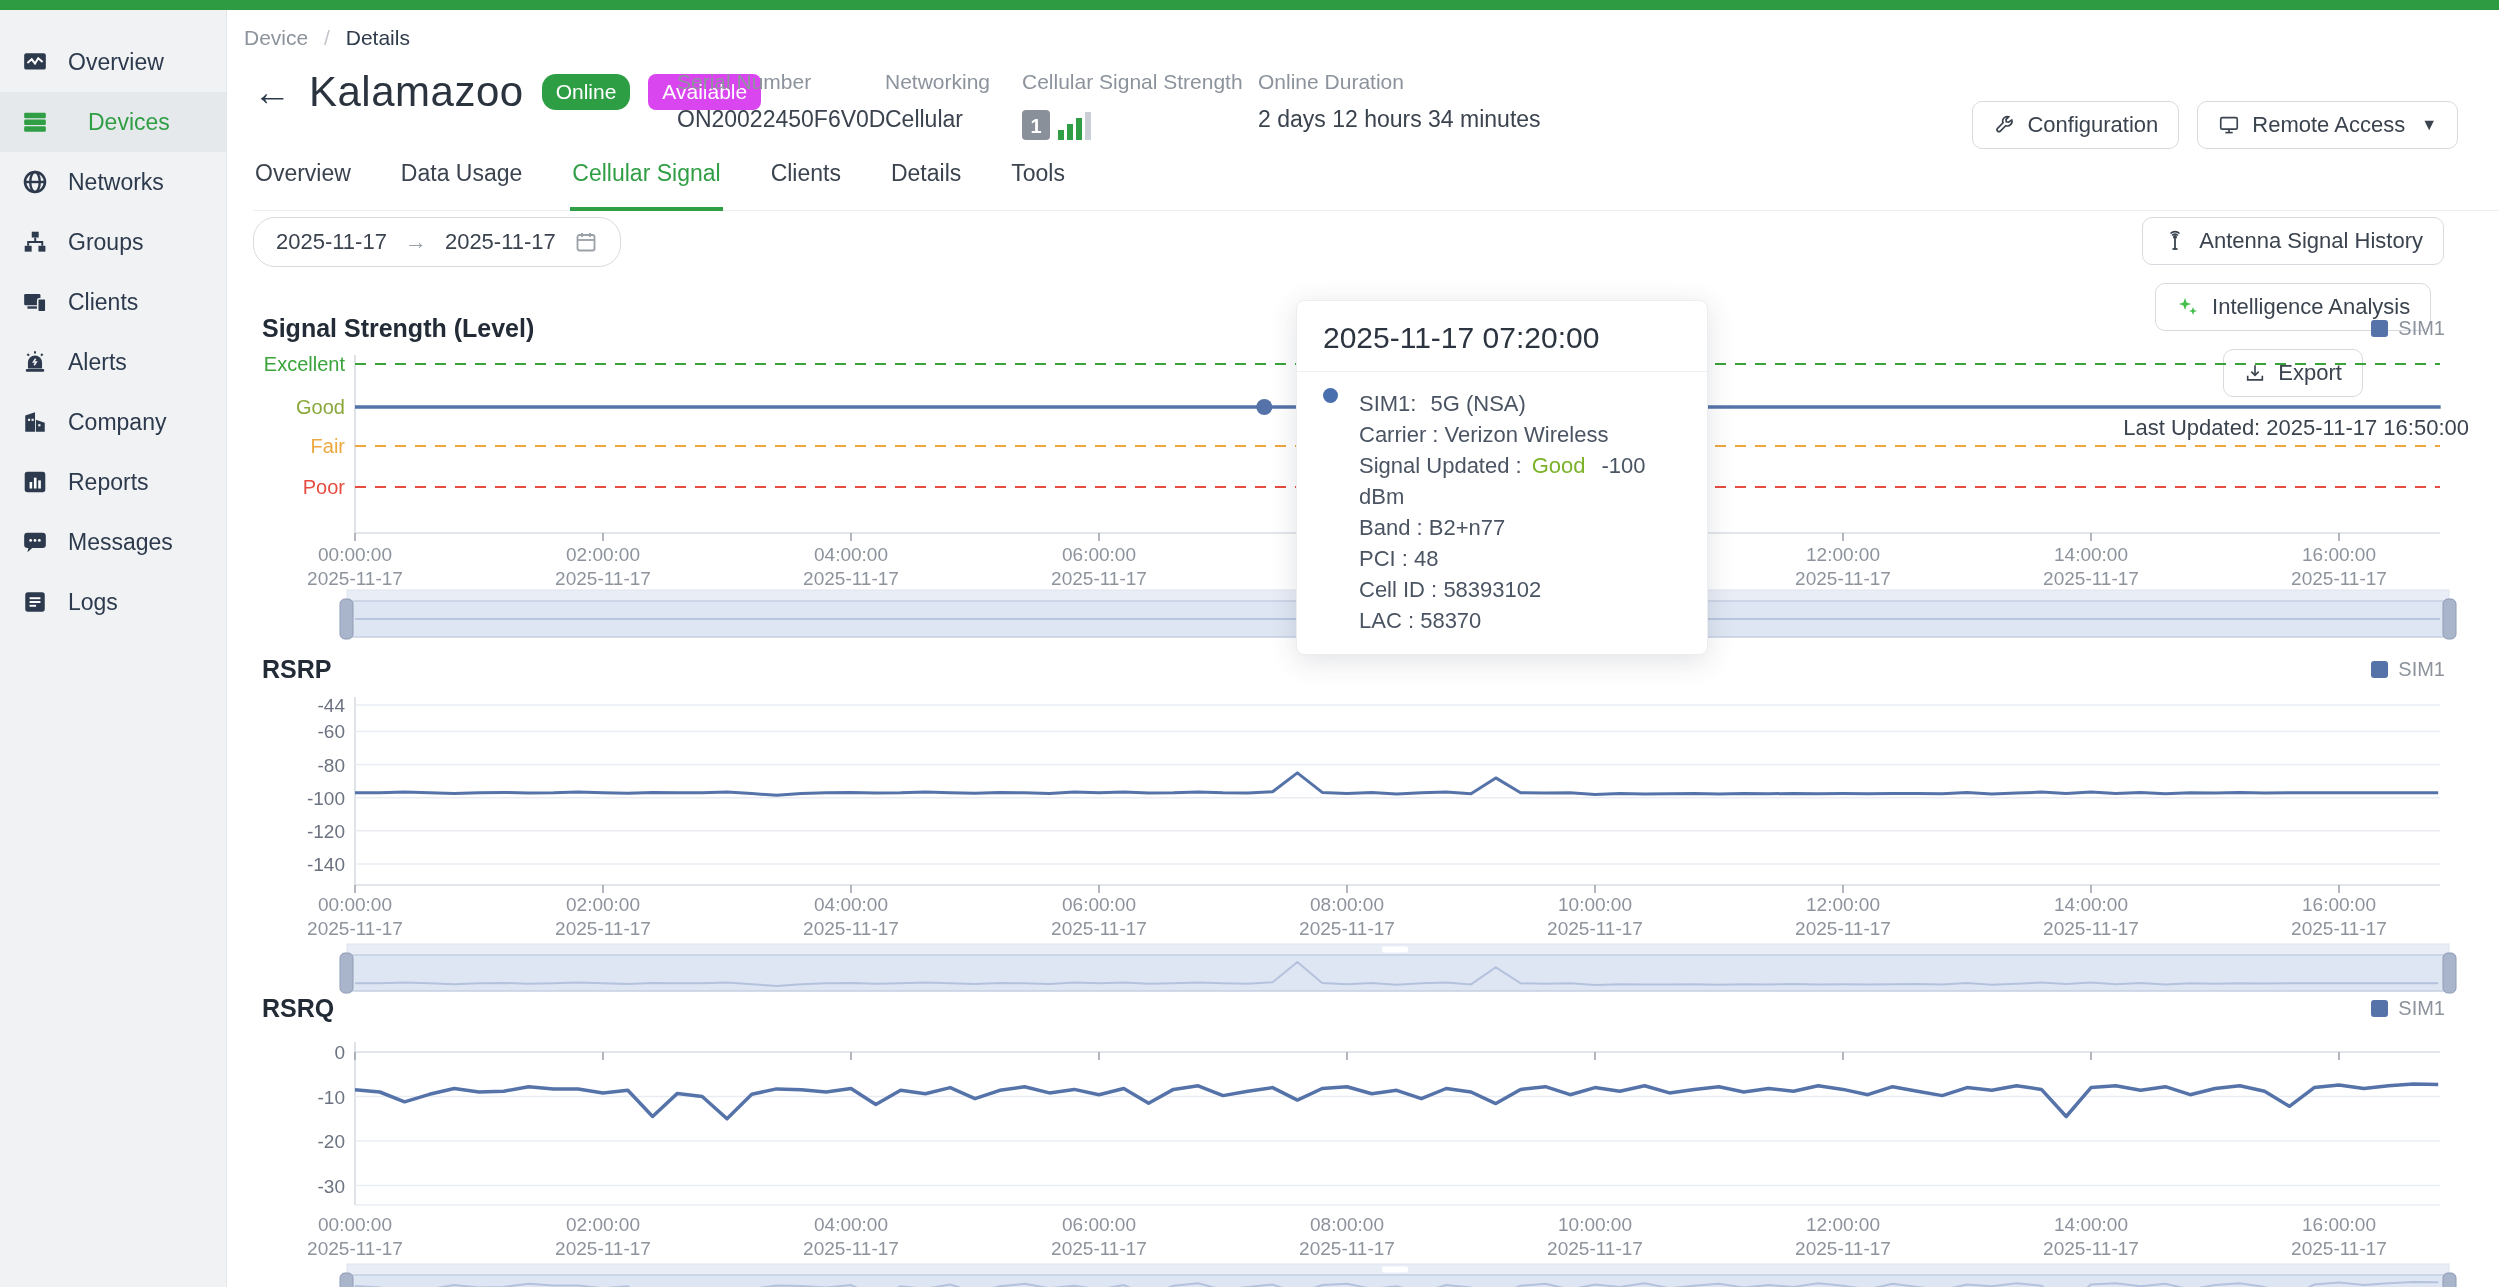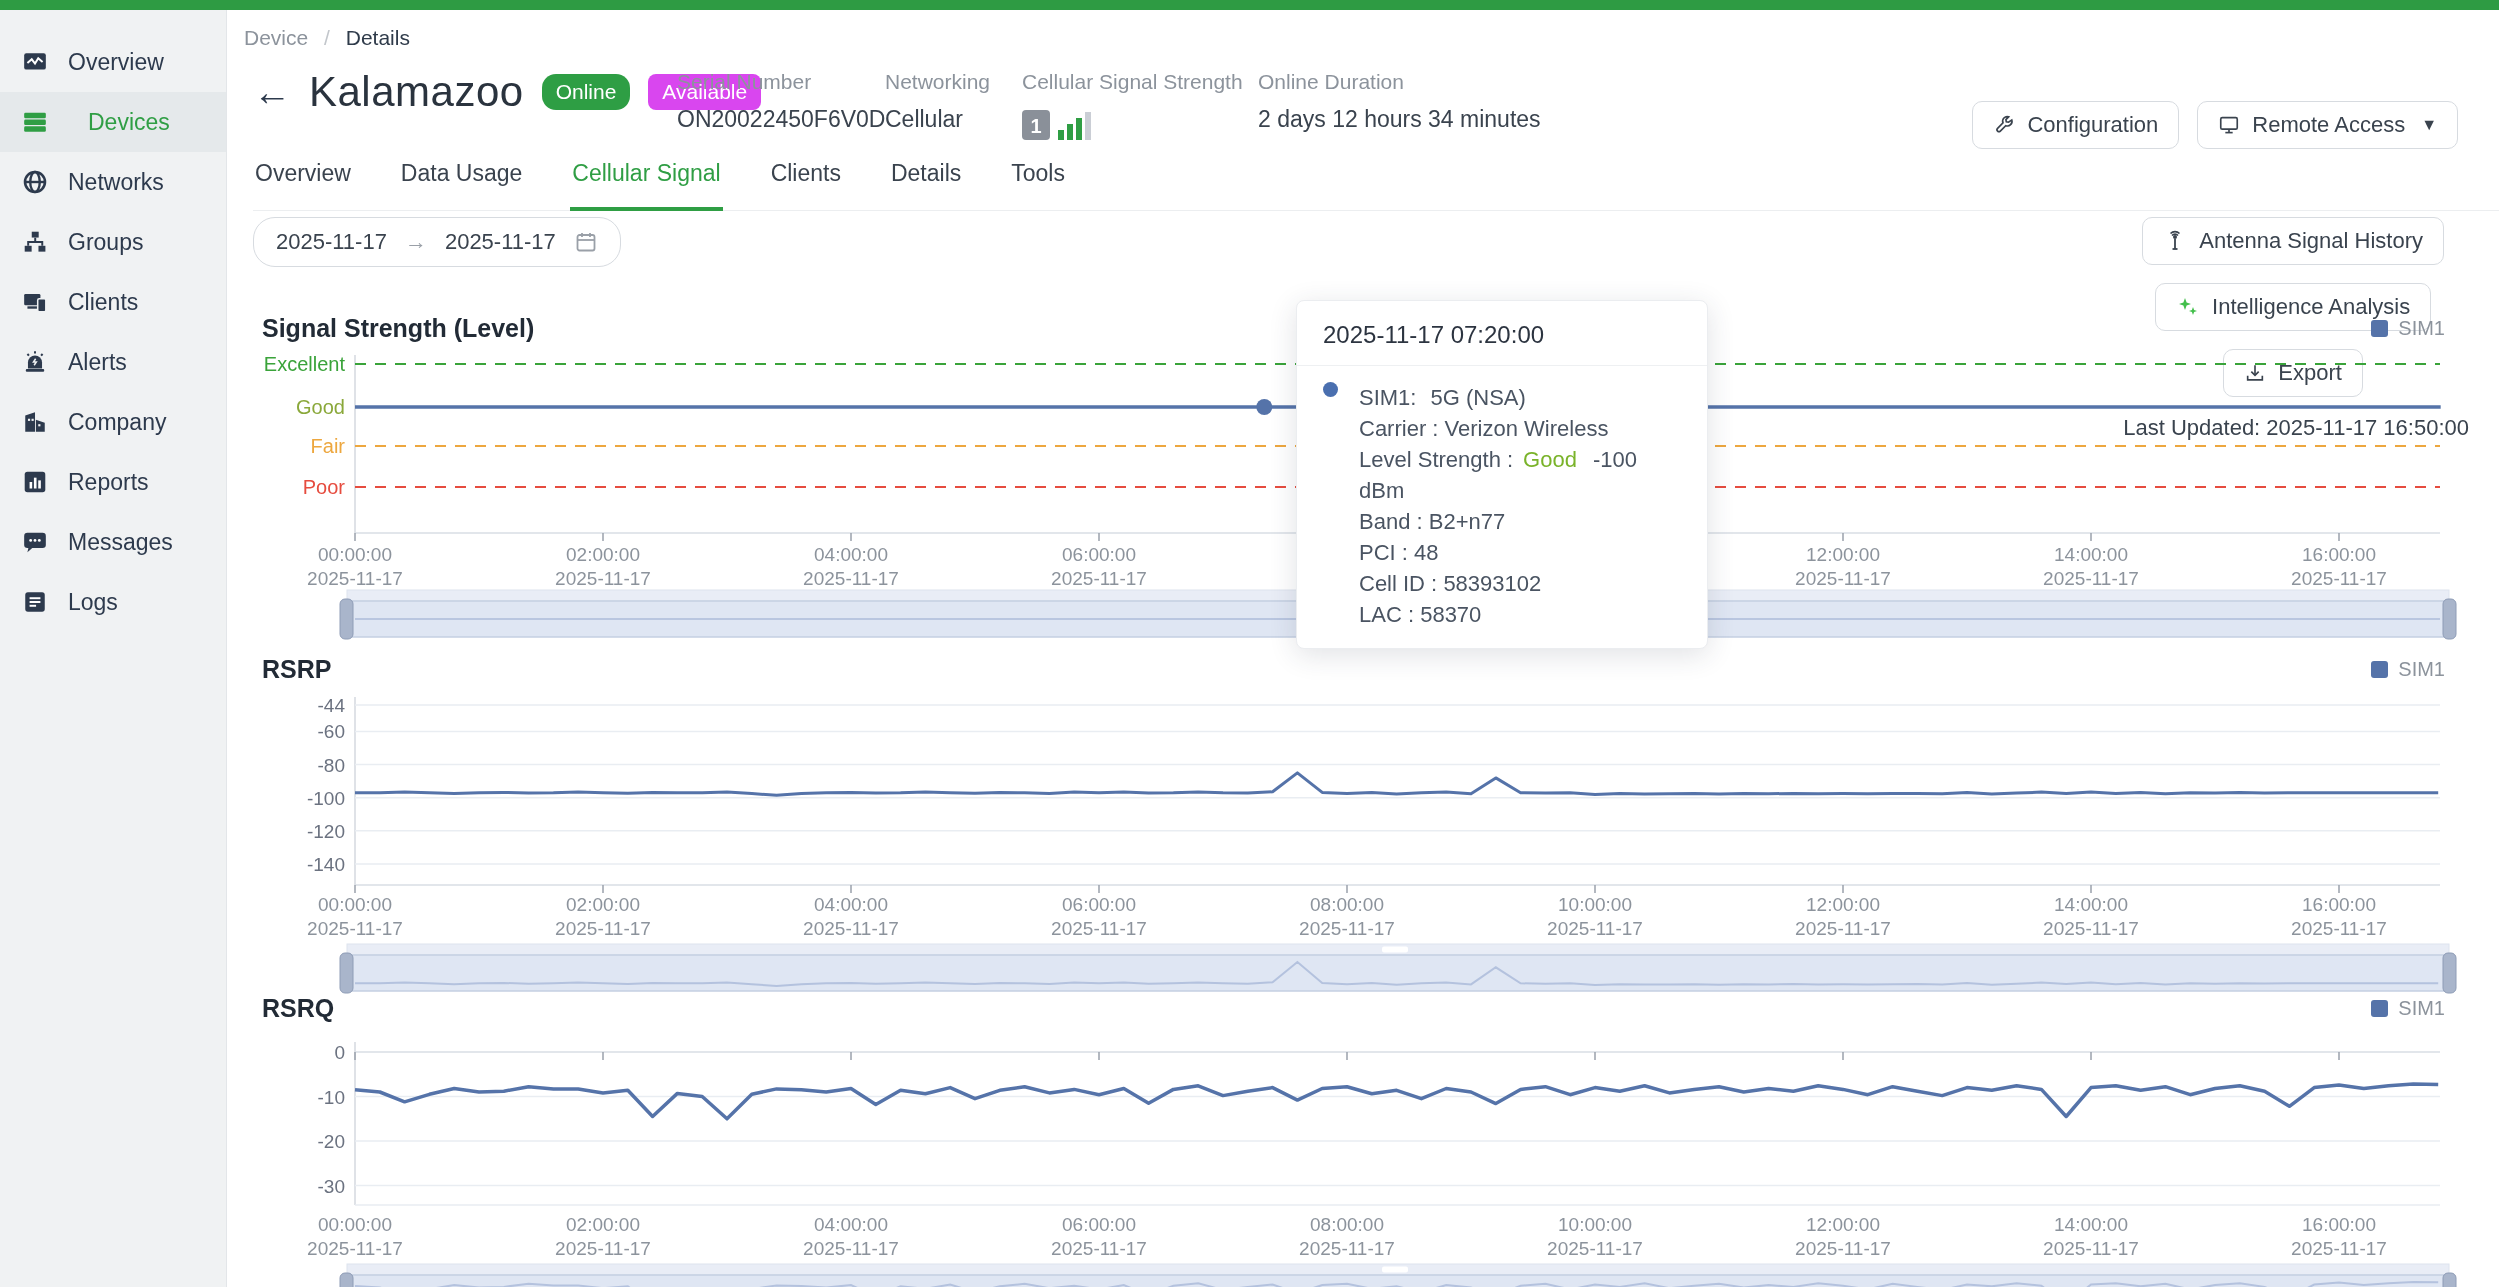--- a/index.html
+++ b/index.html
@@ -57,21 +57,21 @@
   #head1 { top: 304px; } #head2 { top: 645px; } #head3 { top: 984px; }
 
   .chart-svg { position: absolute; left: 0; width: 2272px; }
   #svg1 { top: 336px; height: 302px; } #svg2 { top: 676px; height: 312px; } #svg3 { top: 1030px; height: 247px; }
   .ax { font-family: "Liberation Sans", sans-serif; font-size: 19px; fill: #8c939c; text-anchor: middle; }
   .ayl { font-family: "Liberation Sans", sans-serif; font-size: 19px; fill: #6b7280; text-anchor: end; }
   .cat { font-family: "Liberation Sans", sans-serif; font-size: 20px; text-anchor: end; }
 
   
   #chart-tooltip { position: absolute; left: 1069px; top: 290px; width: 412px; background: #fff; border: 1px solid #ebedf0; border-radius: 8px; box-shadow: 0 6px 28px rgba(40,50,70,.14); z-index: 5; }
-  #tt-head { font-size: 24px; color: #2c3440; padding: 20px 26px 16px; }
+  #tt-head { font-size: 30px; color: #2c3440; padding: 20px 26px 16px; }
   #tt-div { height: 1px; background: #eef0f2; }
   #tt-body { padding: 16px 26px 18px; font-size: 22px; color: #4a5462; }
   .tt-row { line-height: 31px; padding-left: 36px; }
   .tt-first { display: flex; align-items: flex-start; padding-left: 0; }
   .tt-dot { width: 15px; height: 15px; border-radius: 50%; background: #4a6faf; margin-right: 21px; }
   .tt-net { margin-left: 14px; }
   .tt-good { color: #7ab32a; margin: 0 16px 0 10px; }
 </style>
 </head>
 <body>
@@ -446,21 +446,21 @@
     <div id="chart-tooltip">
       <div id="tt-head">2025-11-17 07:20:00</div>
       <div id="tt-div"></div>
       <div id="tt-body">
         <div class="tt-row tt-first">
           <span class="tt-dot"></span>
           <span>SIM1:</span>
           <span class="tt-net">5G (NSA)</span>
         </div>
         <div class="tt-row"><span>Carrier :</span> <span>Verizon Wireless</span></div>
-        <div class="tt-row"><span>Level Strength :</span><span class="tt-good">Good</span><span>-100 dBm</span></div>
+        <div class="tt-row"><span>Signal Updated :</span><span class="tt-good">Good</span><span>-100 dBm</span></div>
         <div class="tt-row"><span>Band :</span> <span>B2+n77</span></div>
         <div class="tt-row"><span>PCI :</span> <span>48</span></div>
         <div class="tt-row"><span>Cell ID :</span> <span>58393102</span></div>
         <div class="tt-row"><span>LAC :</span> <span>58370</span></div>
       </div>
     </div>
 
   </div>
 </div>
 

